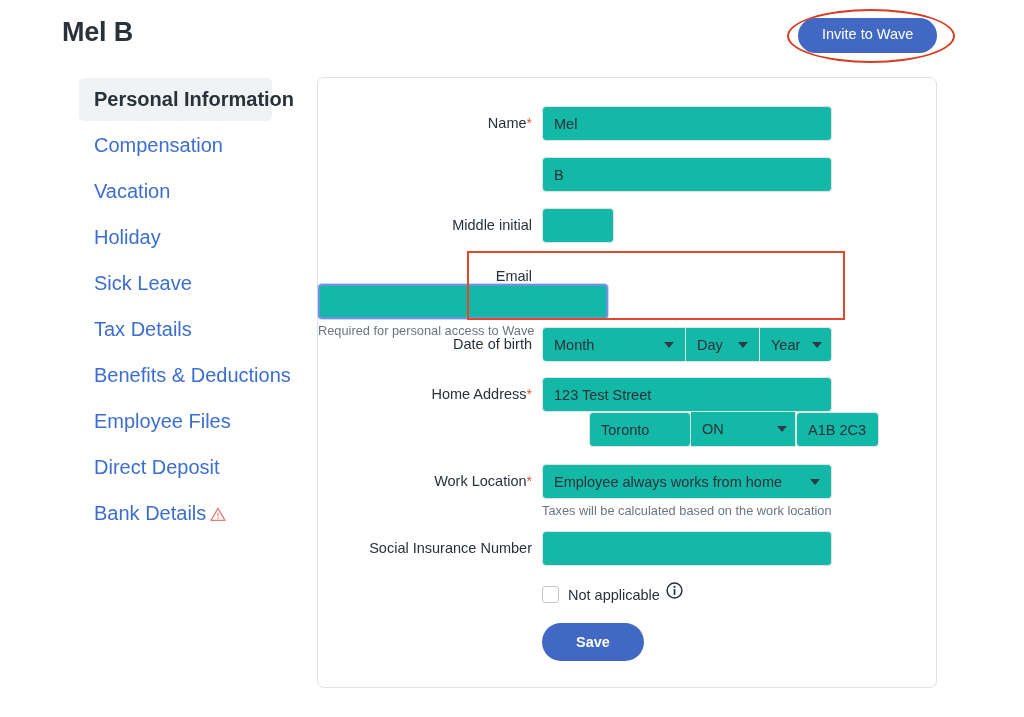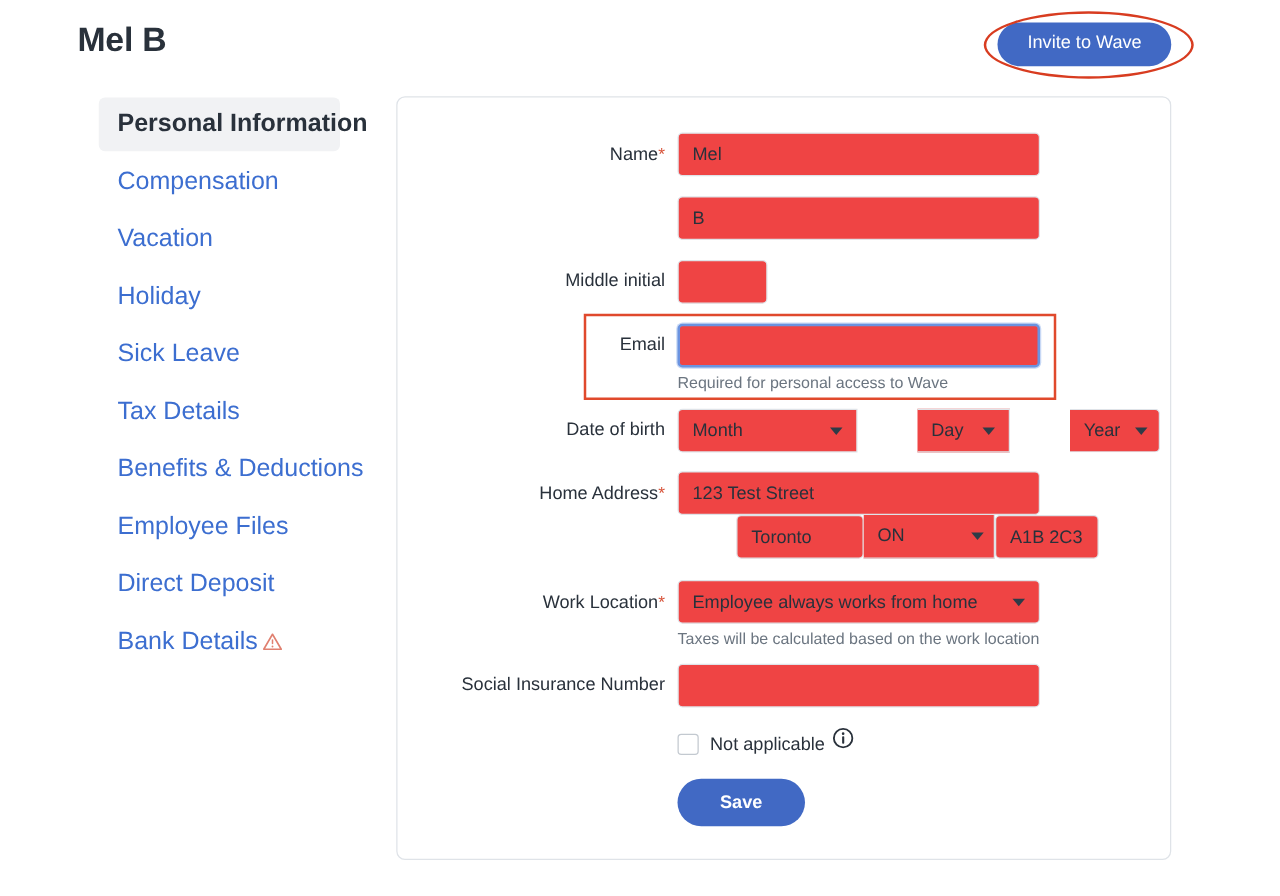--- a/index.html
+++ b/index.html
@@ -101,21 +101,21 @@
     flex: none;
   }
   .req { color: #d8553c; font-size: 14px; }
 
   input.fld, .selbox {
     font-family: "Liberation Sans", sans-serif;
     font-size: 14.5px;
     color: #29313b;
     border: 1px solid #dfe3e8;
     border-radius: 4px;
-    background: #ef4444;
+    background: #14b8a6;
     height: 35px;
     padding: 0 11px;
     outline: none;
   }
   input.fld::placeholder { color: #9aa3ad; }
 
   .w-name { width: 290px; }
   .w-mi   { width: 72px; }
   .w-email{ width: 290px; }
 
@@ -142,21 +142,21 @@
   }
   .caret {
     width: 0; height: 0;
     border-left: 5px solid transparent;
     border-right: 5px solid transparent;
     border-top: 6px solid #2e3b47;
     margin-left: 12px;
     flex: none;
   }
 
-  .dob-group { display: flex; gap: 48px; }
+  .dob-group { display: flex; }
   .dob-month { width: 144px; border-radius: 4px 0 0 4px; }
   .dob-day   { width: 74px; border-left: none; border-radius: 0; }
   .dob-year  { width: 72px; border-left: none; border-radius: 0 4px 4px 0; }
 
   .addr-line1 { width: 290px; border-radius: 4px 4px 0 0; }
   .addr-row2 { display: flex; padding-left: 47px; }
   .addr-city { width: 102px; border-top: none; border-radius: 0 0 0 4px; }
   .addr-prov { width: 105px; border-top: none; border-left: none; border-radius: 0; padding-right: 8px;}
   .addr-post { width: 83px; border-top: none; border-left: none; border-radius: 0 0 4px 0; }
 
@@ -203,21 +203,21 @@
     left: 467px; top: 251px;
     width: 378px; height: 69px;
     border: 2.6px solid #e0492c;
     pointer-events: none;
   }
 
   
   .r-name   { position: absolute; left: 0; top: 28px; }
   .r-last   { position: absolute; left: 0; top: 79px; }
   .r-mi     { position: absolute; left: 0; top: 130px; }
-  .r-email  { position: absolute; left: 0; top: 181px; }
+  .r-email  { position: absolute; left: 0; top: 181px; flex-direction: column; }
   .r-dob    { position: absolute; left: 0; top: 249px; }
   .r-addr   { position: absolute; left: 0; top: 299px; }
   .r-work   { position: absolute; left: 0; top: 386px; }
   .r-sin    { position: absolute; left: 0; top: 453px; }
   .r-chk    { position: absolute; left: 224px; top: 504px; }
   .r-save   { position: absolute; left: 224px; top: 545px; }
 </style>
 </head>
 <body>
 

